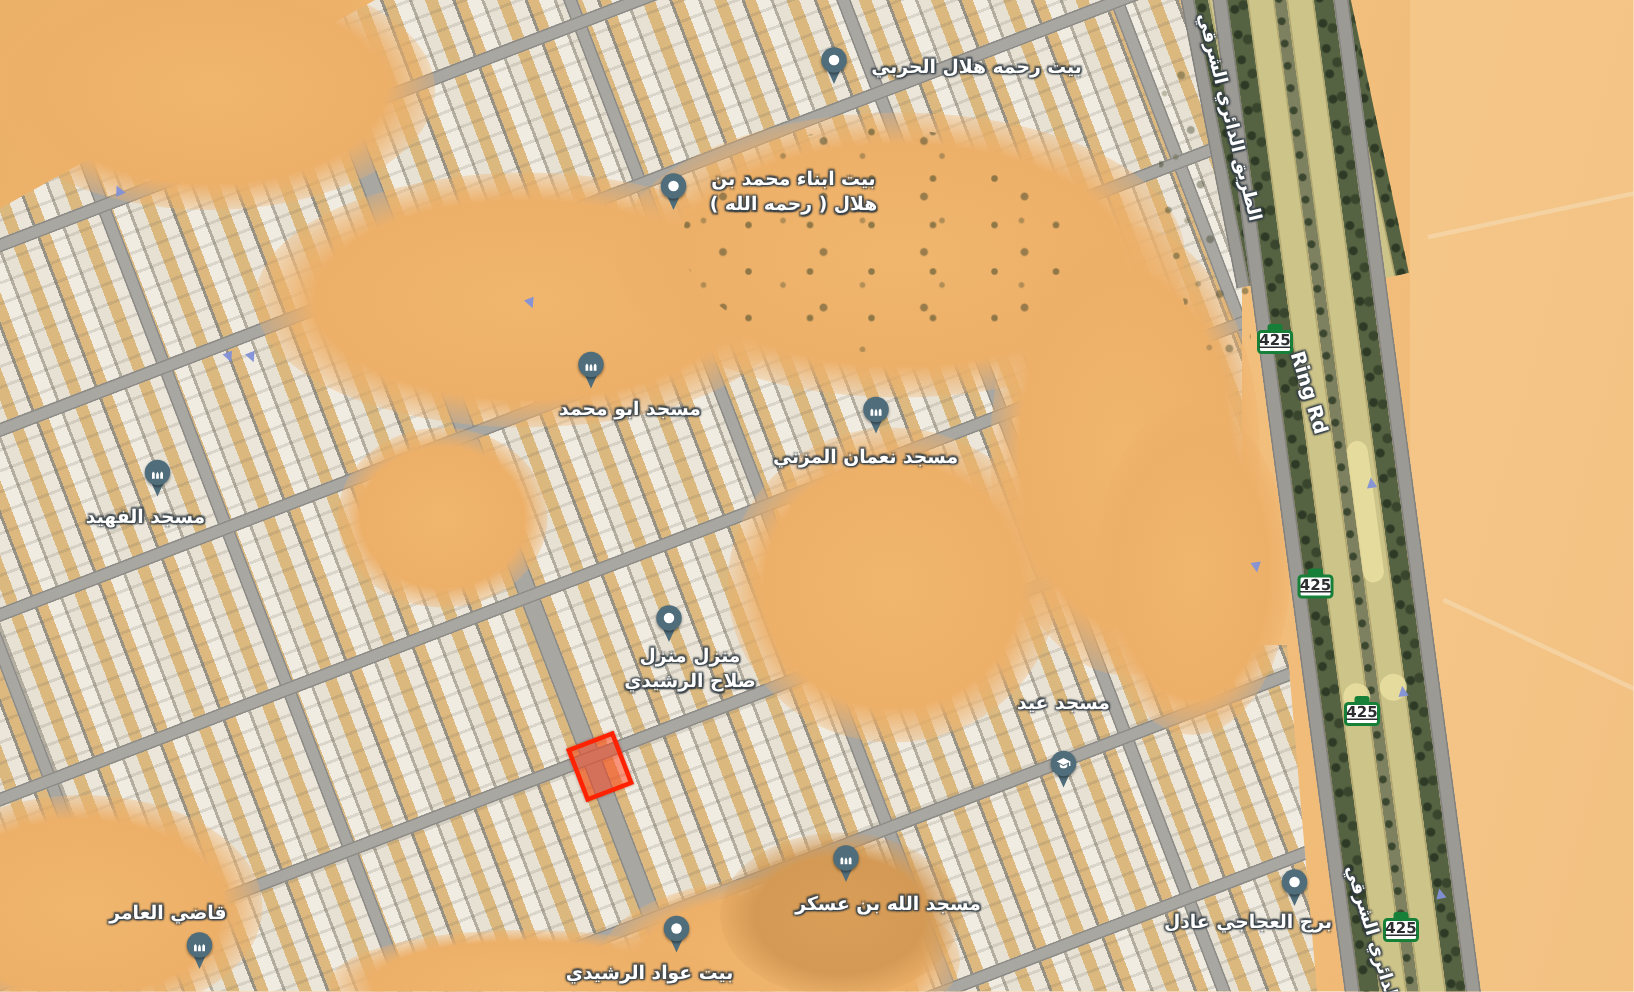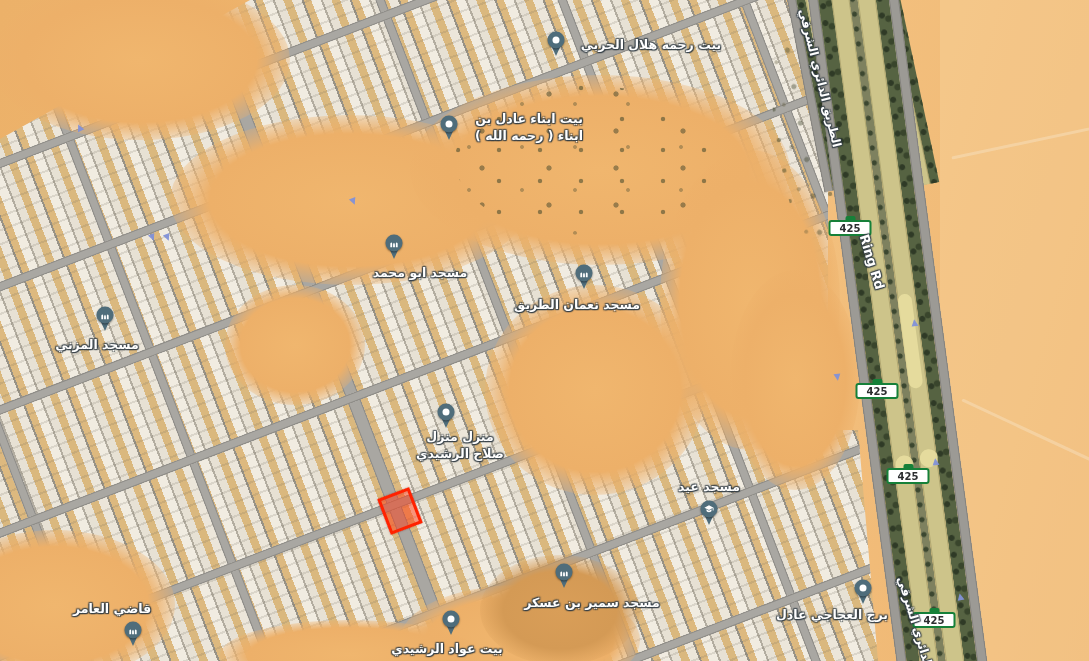--- a/index.html
+++ b/index.html
@@ -37,23 +37,23 @@
       radial-gradient(circle at 10px 14px,#39452c 0 2.8px,transparent 3.8px);
     background-size:13px 17px,15px 23px;}
   .c-khaki{background:#cdc48a;box-shadow:inset 1px 0 0 #b0a771,inset -1px 0 0 #b0a771;}
   .c-median{background:#7e815f;background-image:radial-gradient(circle at 3px 6px,#3c4730 0 2.2px,transparent 3px);background-size:9px 15px;}
   .v-fill{position:absolute;left:808px;top:0;width:90px;height:180px;
       clip-path:polygon(28% 0,82% 0,68% 95%,42% 92%);background:#5a6743;}
   .pale-blob{position:absolute;background:rgba(233,223,160,.85);border-radius:50%;}
   
   #parcel{position:absolute;border:3px solid #ff2200;background:rgba(255,60,20,.5);box-shadow:0 0 2px rgba(120,0,0,.5);}
   .arrow{position:absolute;color:#8292d8;font-size:9px;line-height:9px;opacity:.95;}
-  .shield{position:absolute;transform:translate(-50%,-50%);width:43px;height:16px;background:#fff;border:2px solid #168039;
-      border-radius:3px;display:flex;align-items:center;justify-content:center;
-      font-size:10px;font-weight:bold;color:#2c2e30;box-sizing:border-box;}
+  .shield{position:absolute;transform:translate(-50%,-50%);width:24px;height:16px;background:#fff;border:2px solid #168039;
+      border-radius:3px;display:flex;justify-content:center;
+      font-size:10px;font-weight:bold;color:#2c2e30;box-sizing:border-box;text-decoration:underline;}
   .shield:before{content:"";position:absolute;top:-6px;left:50%;transform:translateX(-50%);
       width:10px;height:5px;background:#168039;border-radius:2px 2px 0 0;}
   .road-label{position:absolute;transform:translate(-50%,-50%) rotate(var(--r));
       color:#fff;font-weight:bold;white-space:nowrap;
       text-shadow:0 0 2px #3e4a52,0 0 2px #3e4a52,1px 1px 1px rgba(45,55,62,.95),-1px -1px 1px rgba(45,55,62,.7),1px -1px 1px rgba(45,55,62,.7),-1px 1px 1px rgba(45,55,62,.7);}
   
   .pin-head{position:absolute;width:17px;height:17px;border-radius:50%;background:#4f6d7b;
       transform:translate(-50%,-50%);box-shadow:0 1px 2px rgba(0,0,0,.45);
       display:flex;align-items:center;justify-content:center;}
   .pin-tail{position:absolute;width:0;height:0;transform:translateX(-50%);
@@ -187,22 +187,22 @@
       <div class="pin-label" style="left: 651px; top: 45px;">
         <div>بيت رحمه هلال الحربي</div>
       </div>
       <div class="pin-tail" style="left: 449px; top: 129px;"></div>
       <div class="pin-head" style="left: 449px; top: 124px;">
         <span style="display: flex; align-items: center; justify-content: center;">
           <span class="pin-dot"></span>
         </span>
       </div>
       <div class="pin-label" style="left: 529px; top: 128px;">
-        <div>بيت ابناء عادل بن</div>
-        <div>ابناء ( رحمه الله )</div>
+        <div>بيت ابناء محمد بن</div>
+        <div>هلال ( رحمه الله )</div>
       </div>
       <div class="pin-tail" style="left: 394px; top: 248px;"></div>
       <div class="pin-head" style="left: 394px; top: 243px;">
         <span style="display: flex; align-items: center; justify-content: center;">
           <svg width="11" height="11" viewBox="0 0 24 24">
             <path fill="#fff" d="M4 21v-8l2-2.6L8 13v8h2v-5c0-2.4 1.2-4 2-4.8.8.8 2 2.4 2 4.8v5h2v-8l2-2.6L20 13v8z"></path>
           </svg>
         </span>
       </div>
       <div class="pin-label" style="left: 420px; top: 273px;">
@@ -210,64 +210,64 @@
       </div>
       <div class="pin-tail" style="left: 584px; top: 278px;"></div>
       <div class="pin-head" style="left: 584px; top: 273px;">
         <span style="display: flex; align-items: center; justify-content: center;">
           <svg width="11" height="11" viewBox="0 0 24 24">
             <path fill="#fff" d="M4 21v-8l2-2.6L8 13v8h2v-5c0-2.4 1.2-4 2-4.8.8.8 2 2.4 2 4.8v5h2v-8l2-2.6L20 13v8z"></path>
           </svg>
         </span>
       </div>
       <div class="pin-label" style="left: 577px; top: 305px;">
-        <div>مسجد نعمان الطريق</div>
+        <div>مسجد نعمان المزني</div>
       </div>
       <div class="pin-tail" style="left: 105px; top: 320px;"></div>
       <div class="pin-head" style="left: 105px; top: 315px;">
         <span style="display: flex; align-items: center; justify-content: center;">
           <svg width="11" height="11" viewBox="0 0 24 24">
             <path fill="#fff" d="M4 21v-8l2-2.6L8 13v8h2v-5c0-2.4 1.2-4 2-4.8.8.8 2 2.4 2 4.8v5h2v-8l2-2.6L20 13v8z"></path>
           </svg>
         </span>
       </div>
       <div class="pin-label" style="left: 97px; top: 345px;">
-        <div>مسجد المزني</div>
+        <div>مسجد الفهيد</div>
       </div>
       <div class="pin-tail" style="left: 446px; top: 417px;"></div>
       <div class="pin-head" style="left: 446px; top: 412px;">
         <span style="display: flex; align-items: center; justify-content: center;">
           <span class="pin-dot"></span>
         </span>
       </div>
       <div class="pin-label" style="left: 460px; top: 446px;">
         <div>منزل منزل</div>
         <div>صلاح الرشيدي</div>
       </div>
       <div class="pin-tail" style="left: 709px; top: 514px;"></div>
       <div class="pin-head" style="left: 709px; top: 509px;">
         <span style="display: flex; align-items: center; justify-content: center;">
           <svg width="11" height="11" viewBox="0 0 24 24">
             <path fill="#fff" d="M12 4 2 9l10 5 8-4v5.5h2V9zM6.5 12.8V16c0 1.6 2.5 3 5.5 3s5.5-1.4 5.5-3v-3.2L12 16z"></path>
           </svg>
         </span>
       </div>
-      <div class="pin-label" style="left: 709px; top: 487px; text-align: center;">
+      <div class="pin-label" style="left: 709px; top: 469px; text-align: center;">
         <div>مسجد عيد</div>
       </div>
       <div class="pin-tail" style="left: 564px; top: 577px;"></div>
       <div class="pin-head" style="left: 564px; top: 572px;">
         <span style="display: flex; align-items: center; justify-content: center;">
           <svg width="11" height="11" viewBox="0 0 24 24">
             <path fill="#fff" d="M4 21v-8l2-2.6L8 13v8h2v-5c0-2.4 1.2-4 2-4.8.8.8 2 2.4 2 4.8v5h2v-8l2-2.6L20 13v8z"></path>
           </svg>
         </span>
       </div>
       <div class="pin-label" style="left: 592px; top: 603px;">
-        <div>مسجد سمير بن عسكر</div>
+        <div>مسجد الله بن عسكر</div>
       </div>
       <div class="pin-tail" style="left: 133px; top: 635px;"></div>
       <div class="pin-head" style="left: 133px; top: 630px;">
         <span style="display: flex; align-items: center; justify-content: center;">
           <svg width="11" height="11" viewBox="0 0 24 24">
             <path fill="#fff" d="M4 21v-8l2-2.6L8 13v8h2v-5c0-2.4 1.2-4 2-4.8.8.8 2 2.4 2 4.8v5h2v-8l2-2.6L20 13v8z"></path>
           </svg>
         </span>
       </div>
       <div class="pin-label" style="left: 112px; top: 609px;">
@@ -281,17 +281,17 @@
       </div>
       <div class="pin-label" style="left: 832px; top: 615px;">
         <div>برج العجاجي عادل</div>
       </div>
       <div class="pin-tail" style="left: 451px; top: 624px;"></div>
       <div class="pin-head" style="left: 451px; top: 619px;">
         <span style="display: flex; align-items: center; justify-content: center;">
           <span class="pin-dot"></span>
         </span>
       </div>
-      <div class="pin-label" style="left: 447px; top: 649px;">
+      <div class="pin-label" style="left: 433px; top: 649px;">
         <div>بيت عواد الرشيدي</div>
       </div>
     </div>
 </div>
 
 </body></html>

